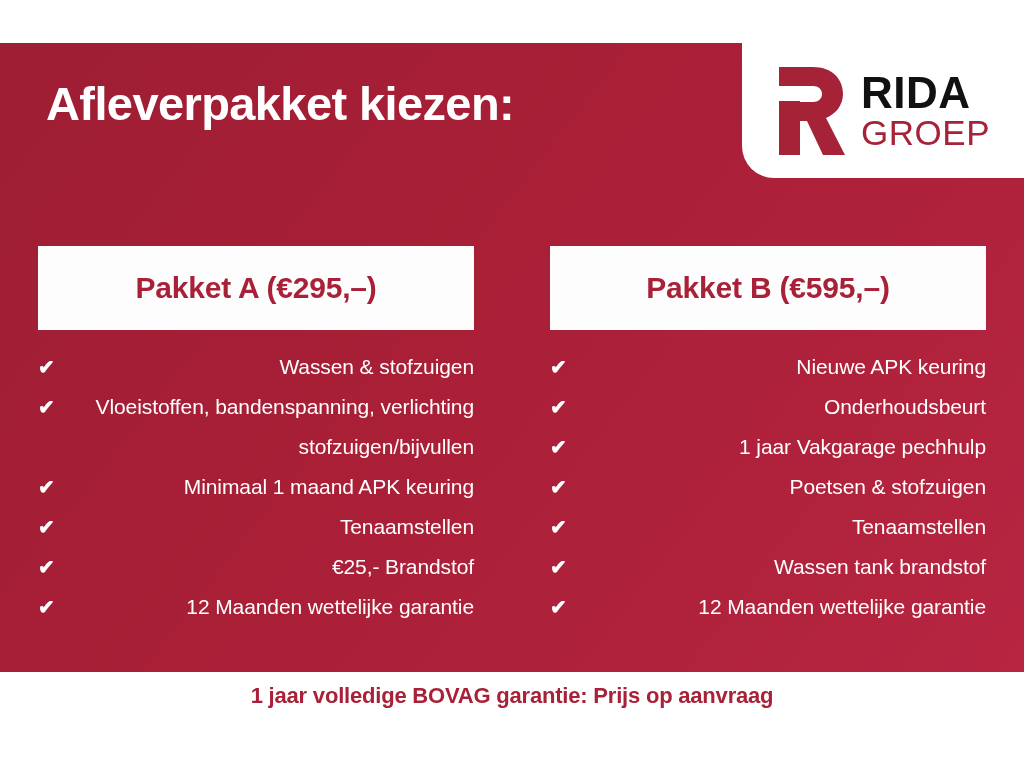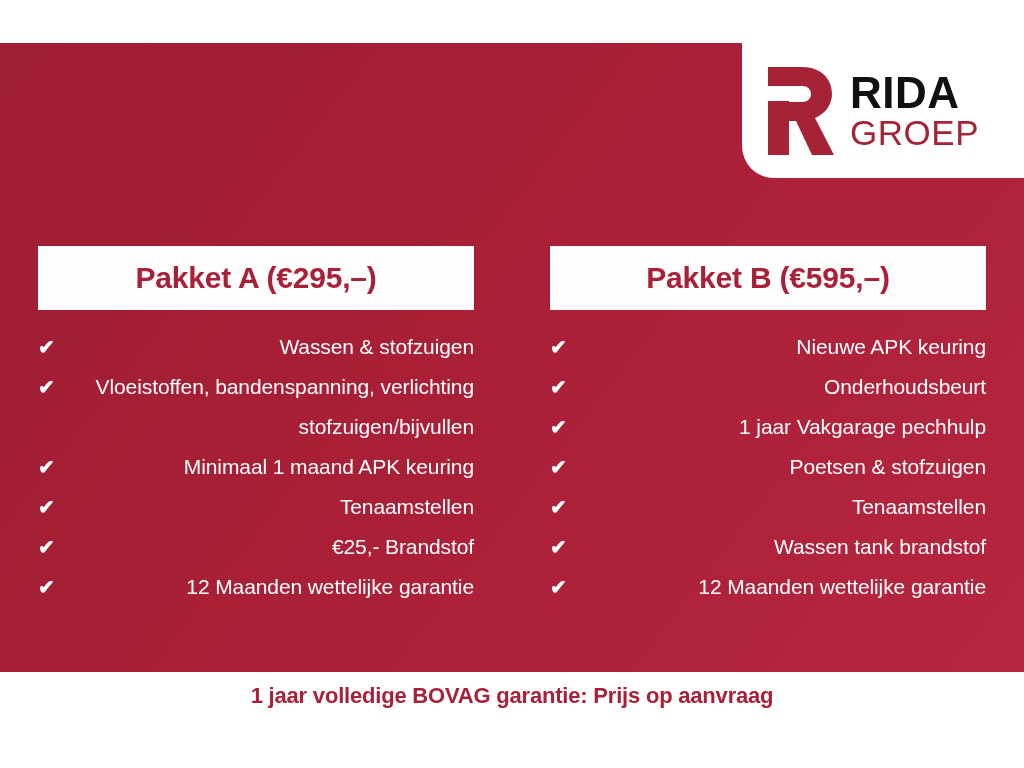--- a/index.html
+++ b/index.html
@@ -44,21 +44,21 @@
     width:282px; height:135px;
     background:#ffffff;
     border-bottom-left-radius:32px;
   }
   .logo-inner {
     position:absolute;
     left:0; top:0; right:0; bottom:0;
     display:flex;
     align-items:center;
     justify-content:flex-end;
-    padding-right:45px;
+    padding-right:34px;
     gap:14px;
   }
   .logo-mark { width:74px; height:96px; flex:none; }
   .logo-words { display:flex; flex-direction:column; align-items:flex-start; }
   .logo-rida {
     font-size:44px; font-weight:bold; color:#111111;
     letter-spacing:0.5px; line-height:0.98;
   }
   .logo-groep {
     font-size:35px; font-weight:normal; color:#a62337;
@@ -70,21 +70,21 @@
   .columns {
     position:absolute;
     left:38px; top:246px;
     width:948px;
     display:flex;
     justify-content:space-between;
   }
   .column { width:436px; }
 
   .pkg-card {
-    width:436px; height:64px;
+    width:436px; height:84px;
     background:#fdfdfd;
     display:flex;
     align-items:center;
     justify-content:center;
   }
   .pkg-title {
     font-size:30px;
     font-weight:bold;
     color:#a92138;
     letter-spacing:-0.2px;
@@ -133,20 +133,21 @@
     white-space:nowrap;
   }
 </style>
 </head>
 <body>
 
 <div id="slide">
 
   <div class="red-panel"></div>
 
+  <div class="headline">Afleverpakket kiezen:</div>
 
   <div class="logo-plate">
     <div class="logo-inner">
       <svg class="logo-mark" viewBox="0 0 74 96">
         <path d="M6 4 H40 C58 4 70 15 70 31 C70 42 63 51 53 55 L72 92 H50 L34 58 H27 V92 H6 V38 H27 V23 H6 Z
                  M27 23 H40 C45.5 23 49 26.5 49 31 C49 35.5 45.5 39 40 39 H27 Z" fill="#a62337" fill-rule="evenodd"></path>
       </svg>
       <div class="logo-words">
         <div class="logo-rida">RIDA</div>
         <div class="logo-groep">GROEP</div>

